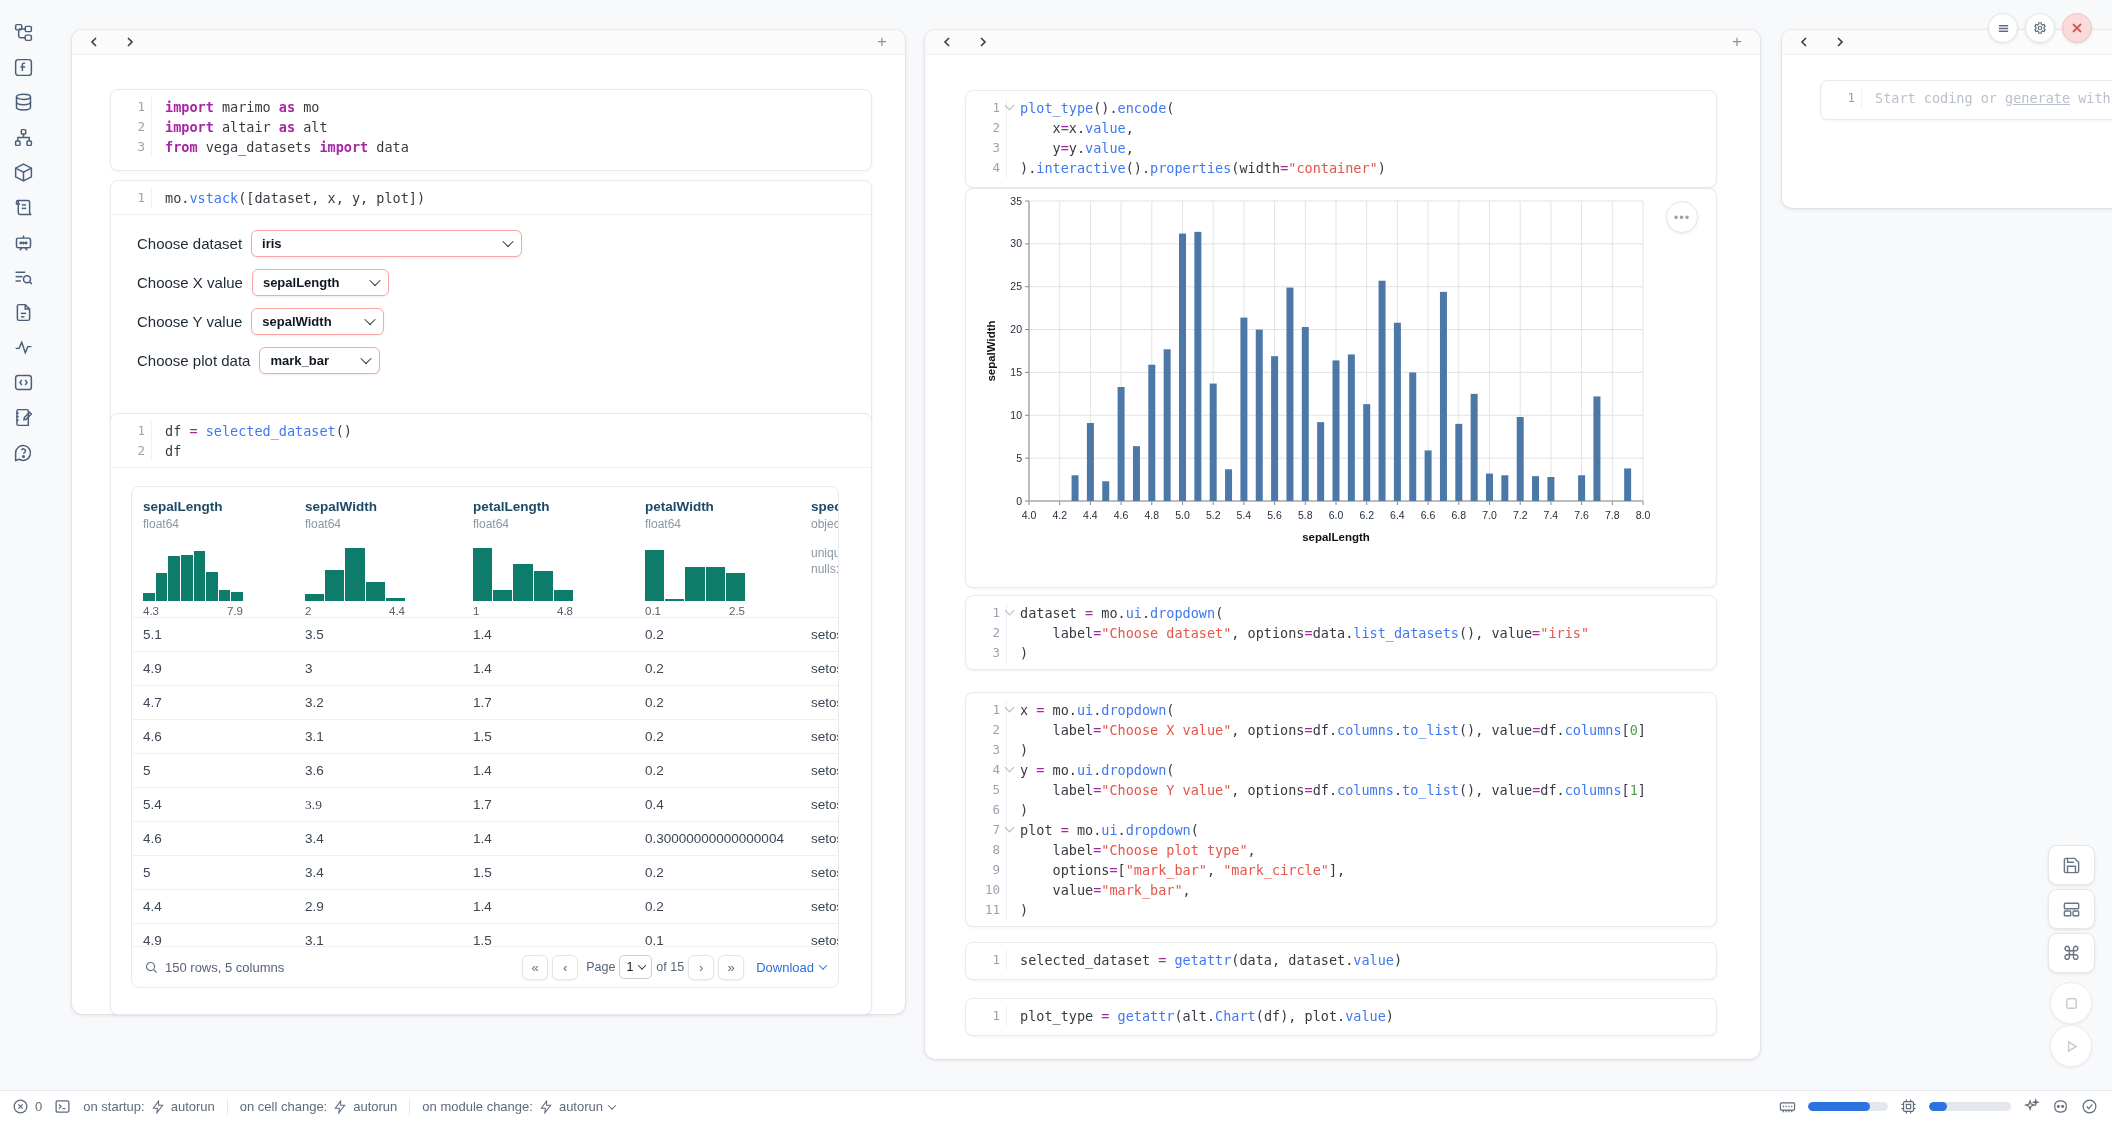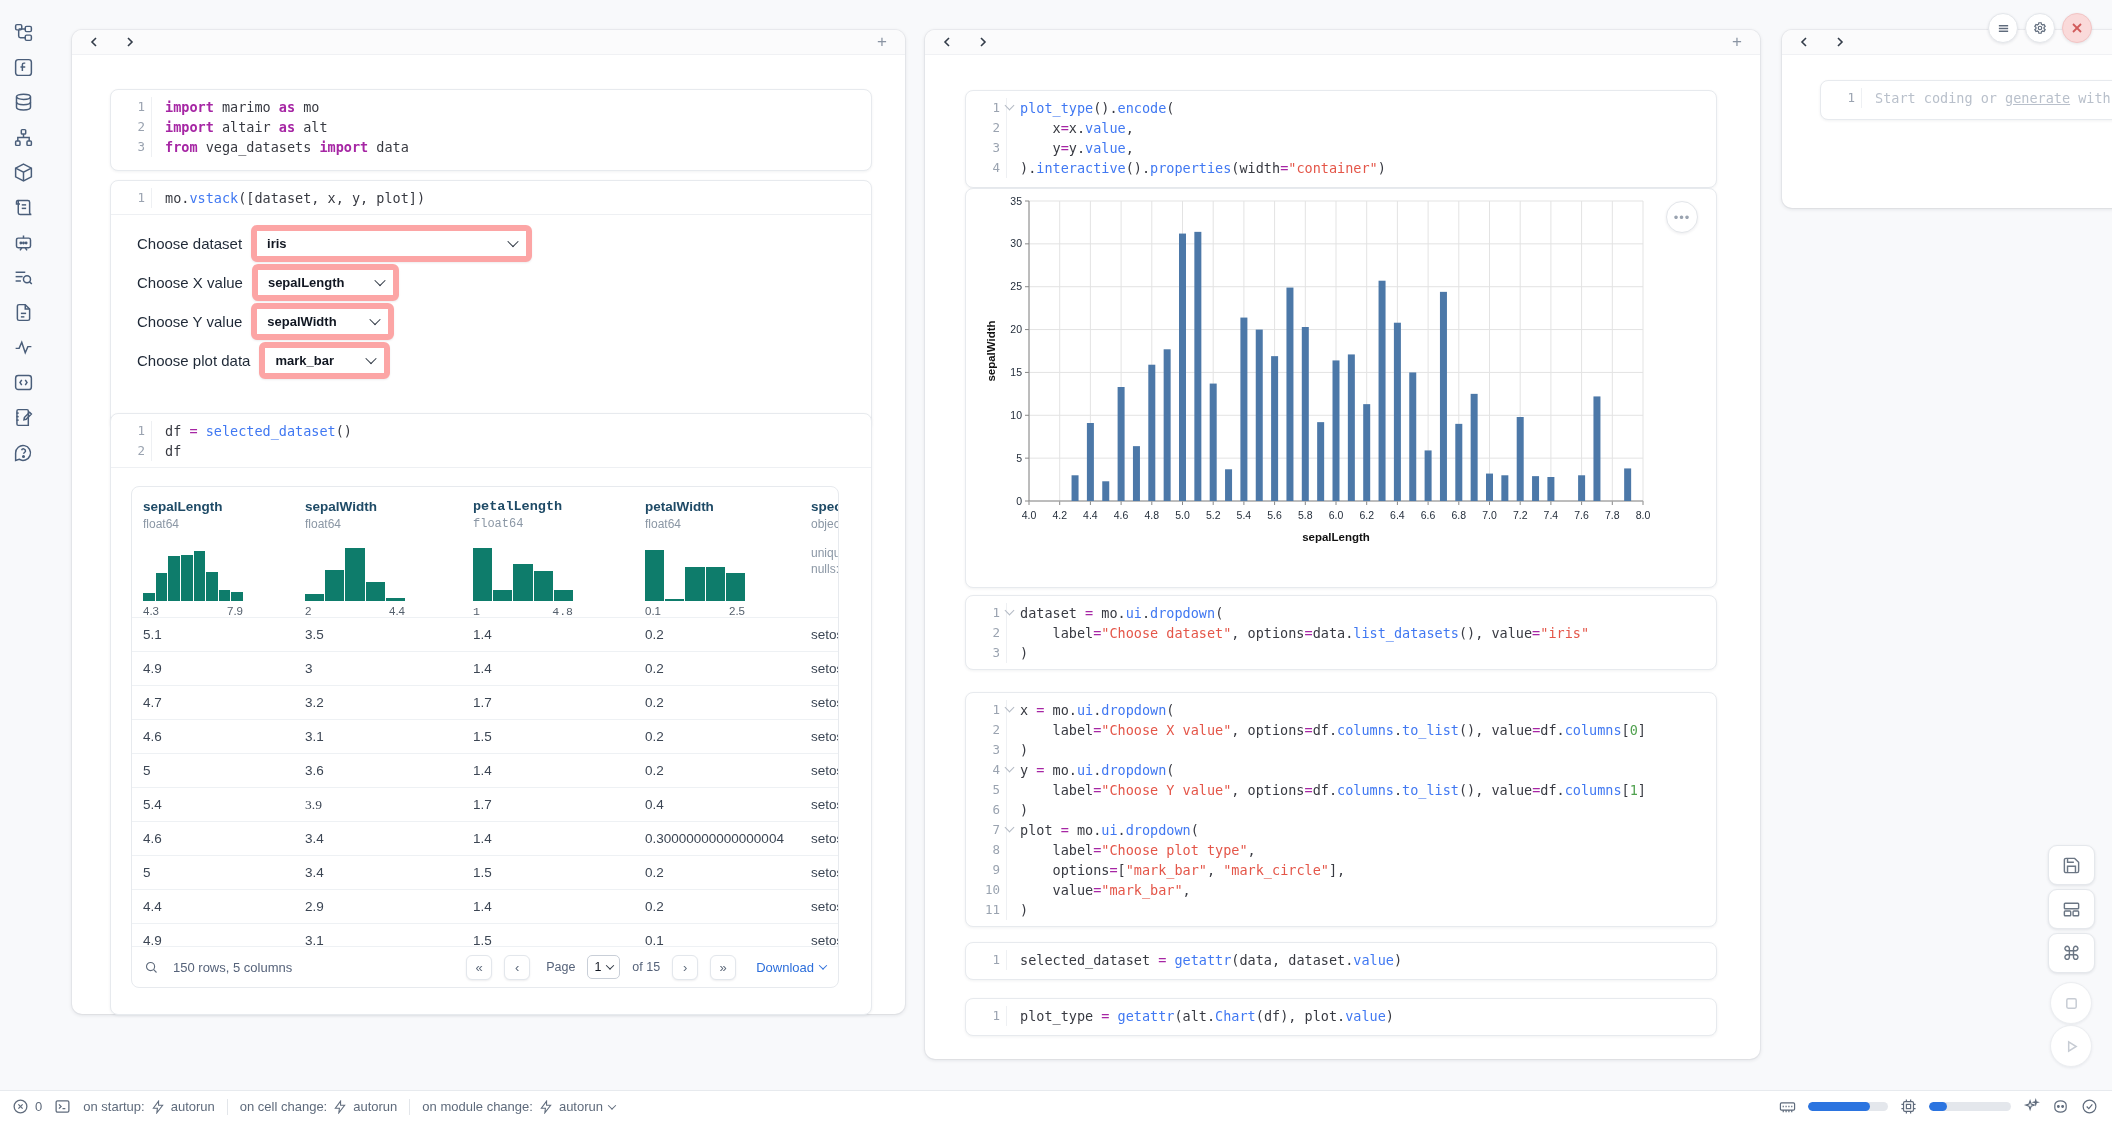--- a/index.html
+++ b/index.html
@@ -23,35 +23,35 @@
   .t-k{color:#a626a4;font-weight:bold;}
   .t-f{color:#4078f2;}
   .t-s{color:#e45649;}
   .t-n{color:#50a14f;}
   .t-o{color:#a626a4;}
   .divider{border-top:1px solid #eef0f3;}
   
   .controls{padding:14px 0 0 26px;}
   .ctrl-row{display:flex;align-items:center;gap:9px;height:28px;margin-bottom:11px;}
   .ctrl-label{font-size:15px;color:#1f2937;}
-  .select-box{height:25px;border:6px solid #fca5a5;border-radius:6px;background:#fff;box-shadow:0 1px 2px rgba(20,30,50,.08);display:flex;align-items:center;justify-content:space-between;padding:0 9px 0 10px;font-size:13px;font-weight:bold;color:#111722;cursor:pointer;}
+  .select-box{height:25px;border:1px solid #fca5a5;border-radius:6px;background:#fff;box-shadow:0 1px 2px rgba(20,30,50,.08);display:flex;align-items:center;justify-content:space-between;padding:0 9px 0 10px;font-size:13px;font-weight:bold;color:#111722;cursor:pointer;}
   .chev-d{width:7px;height:7px;border-right:1.7px solid #2d3642;border-bottom:1.7px solid #2d3642;transform:rotate(45deg) translate(-1px,-1px);}
   
   .table-card{position:absolute;border:1px solid #e7eaee;border-radius:8px;overflow:hidden;background:#fff;}
   .t-head{display:flex;height:130px;}
   .t-col{padding:12px 0 0 11px;box-sizing:border-box;flex:0 0 auto;}
   .t-name{font-size:13.5px;font-weight:bold;color:#1e4a66;}
   .t-type{font-size:12px;color:#8b97a5;margin-top:3px;}
   .t-meta{font-size:12px;color:#8b97a5;margin-top:14px;line-height:16px;}
   .hist{width:100px;height:62px;margin-top:8px;display:flex;align-items:flex-end;gap:1px;}
   .hist div{background:#0e7c6b;flex:1;}
   .hist-range{width:100px;display:flex;justify-content:space-between;font-size:11.5px;color:#55606d;margin-top:4px;}
   .t-row{display:flex;height:33px;border-top:1px solid #eef1f4;align-items:center;font-size:13.5px;color:#3c4654;}
   .t-cell{padding-left:11px;box-sizing:border-box;flex:0 0 auto;}
-  .t-foot{position:absolute;left:0;right:0;bottom:0;height:40px;border-top:1px solid #eef1f4;display:flex;align-items:center;padding:0 12px;gap:12px;font-size:12.5px;color:#56637a;}
+  .t-foot{position:absolute;left:0;right:0;bottom:0;height:40px;border-top:1px solid #eef1f4;display:flex;align-items:center;padding:0 12px;gap:4px;font-size:12.5px;color:#56637a;}
   .pager-btn{width:24px;height:23px;border:1px solid #e3e7ec;border-radius:6px;box-shadow:0 1px 2px rgba(20,30,50,.08);display:flex;align-items:center;justify-content:center;font-size:13px;color:#5f6b7c;cursor:pointer;background:#fff;}
   .page-select{height:22px;border:1px solid #c9cfd8;border-radius:5px;display:flex;align-items:center;gap:6px;padding:0 6px;font-size:12.5px;color:#111722;cursor:pointer;background:#fff;}
   .page-select .chev-d{width:5px;height:5px;}
   .download{color:#2e6fdb;font-size:13px;display:flex;align-items:center;gap:6px;cursor:pointer;}
   .download .chev-d{border-color:#2e6fdb;width:5px;height:5px;}
   
   .dots-menu{position:absolute;right:18px;top:12px;width:30px;height:30px;border:1px solid #e3e6ea;border-radius:50%;box-shadow:0 1px 3px rgba(20,30,50,.08);display:flex;align-items:center;justify-content:center;color:#9aa3b0;font-size:13px;letter-spacing:1px;cursor:pointer;background:#fff;}
   
   .ph{color:#b9c0cb;font-family:"DejaVu Sans Mono",monospace;font-size:13.5px;}
   .ph u{text-decoration:underline;}
@@ -273,21 +273,21 @@
               <div style="height:31px"></div>
               <div style="height:53px"></div>
               <div style="height:19px"></div>
               <div style="height:3px"></div>
             </div>
             <div class="hist-range">
               <span>2</span>
               <span>4.4</span>
             </div>
           </div>
-          <div class="t-col" style="width: 172px; font-family: Liberation Mono, monospace;">
+          <div class="t-col" style="width: 172px;">
             <div class="t-name">petalLength</div>
             <div class="t-type">float64</div>
             <div class="hist">
               <div style="height:53px"></div>
               <div style="height:11px"></div>
               <div style="height:37px"></div>
               <div style="height:30px"></div>
               <div style="height:11px"></div>
             </div>
             <div class="hist-range">

